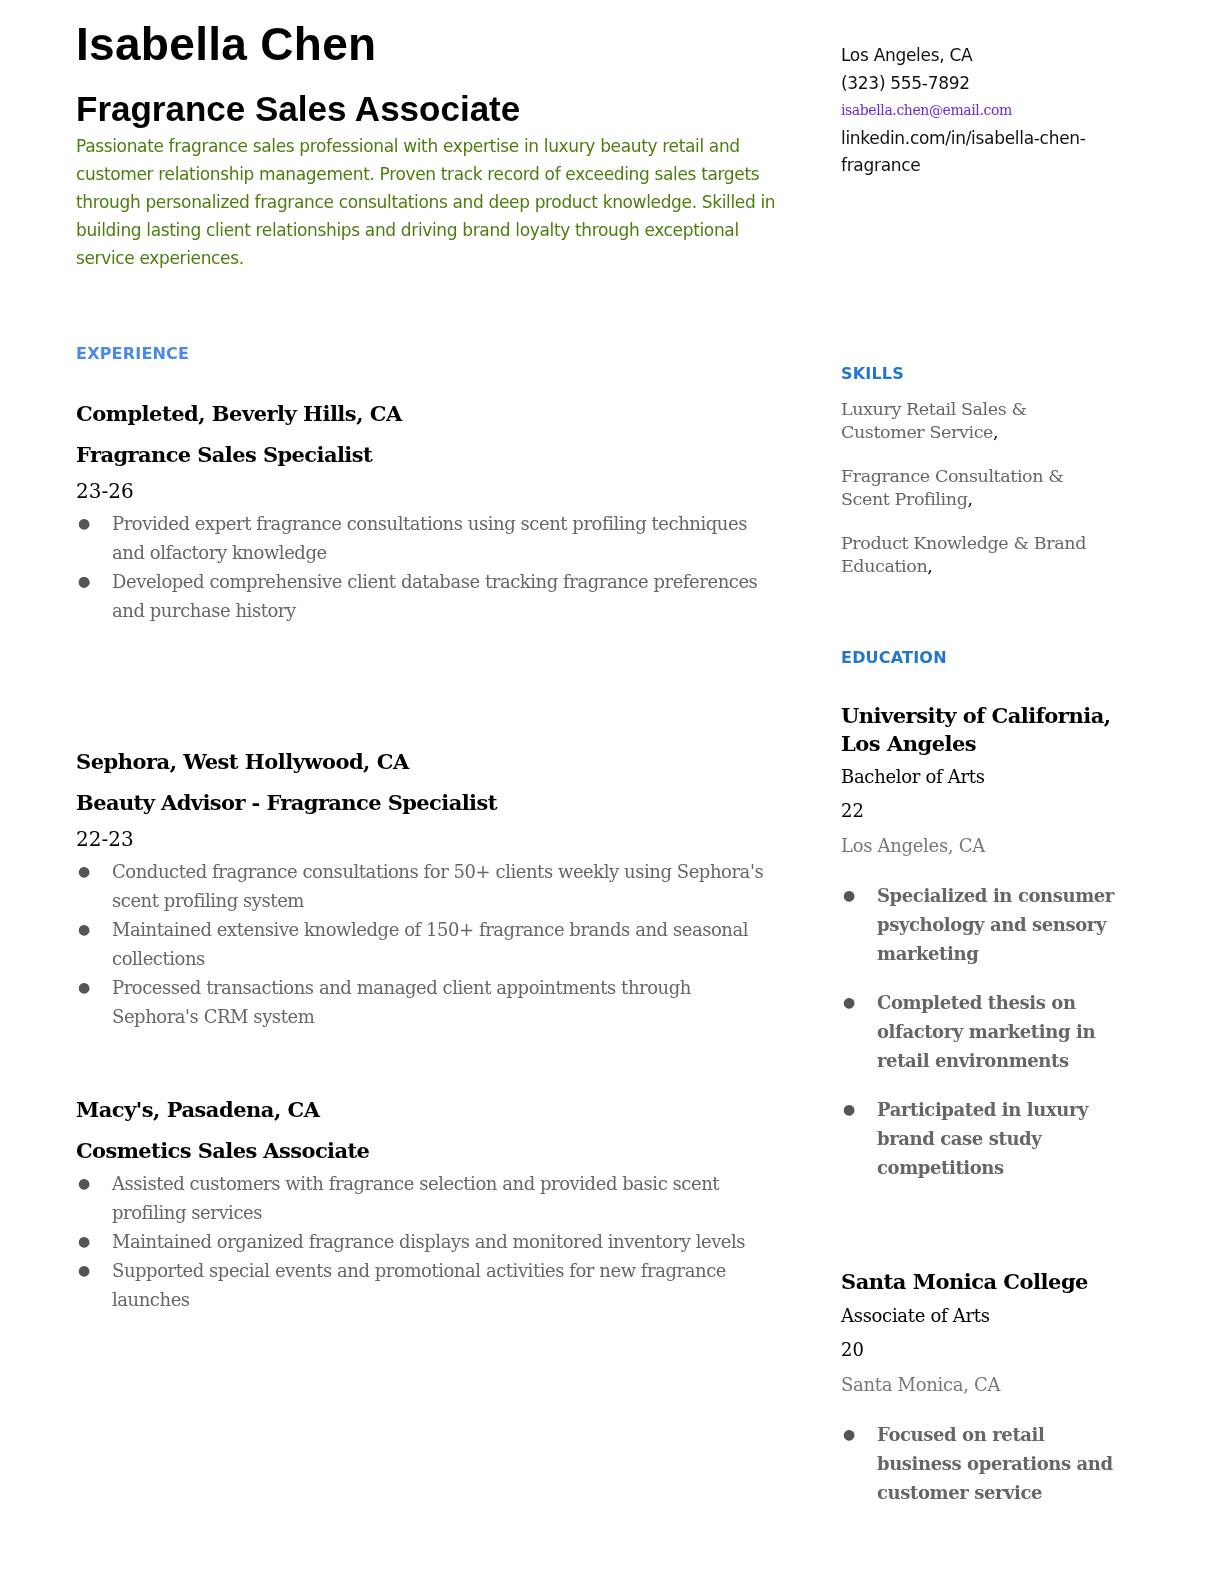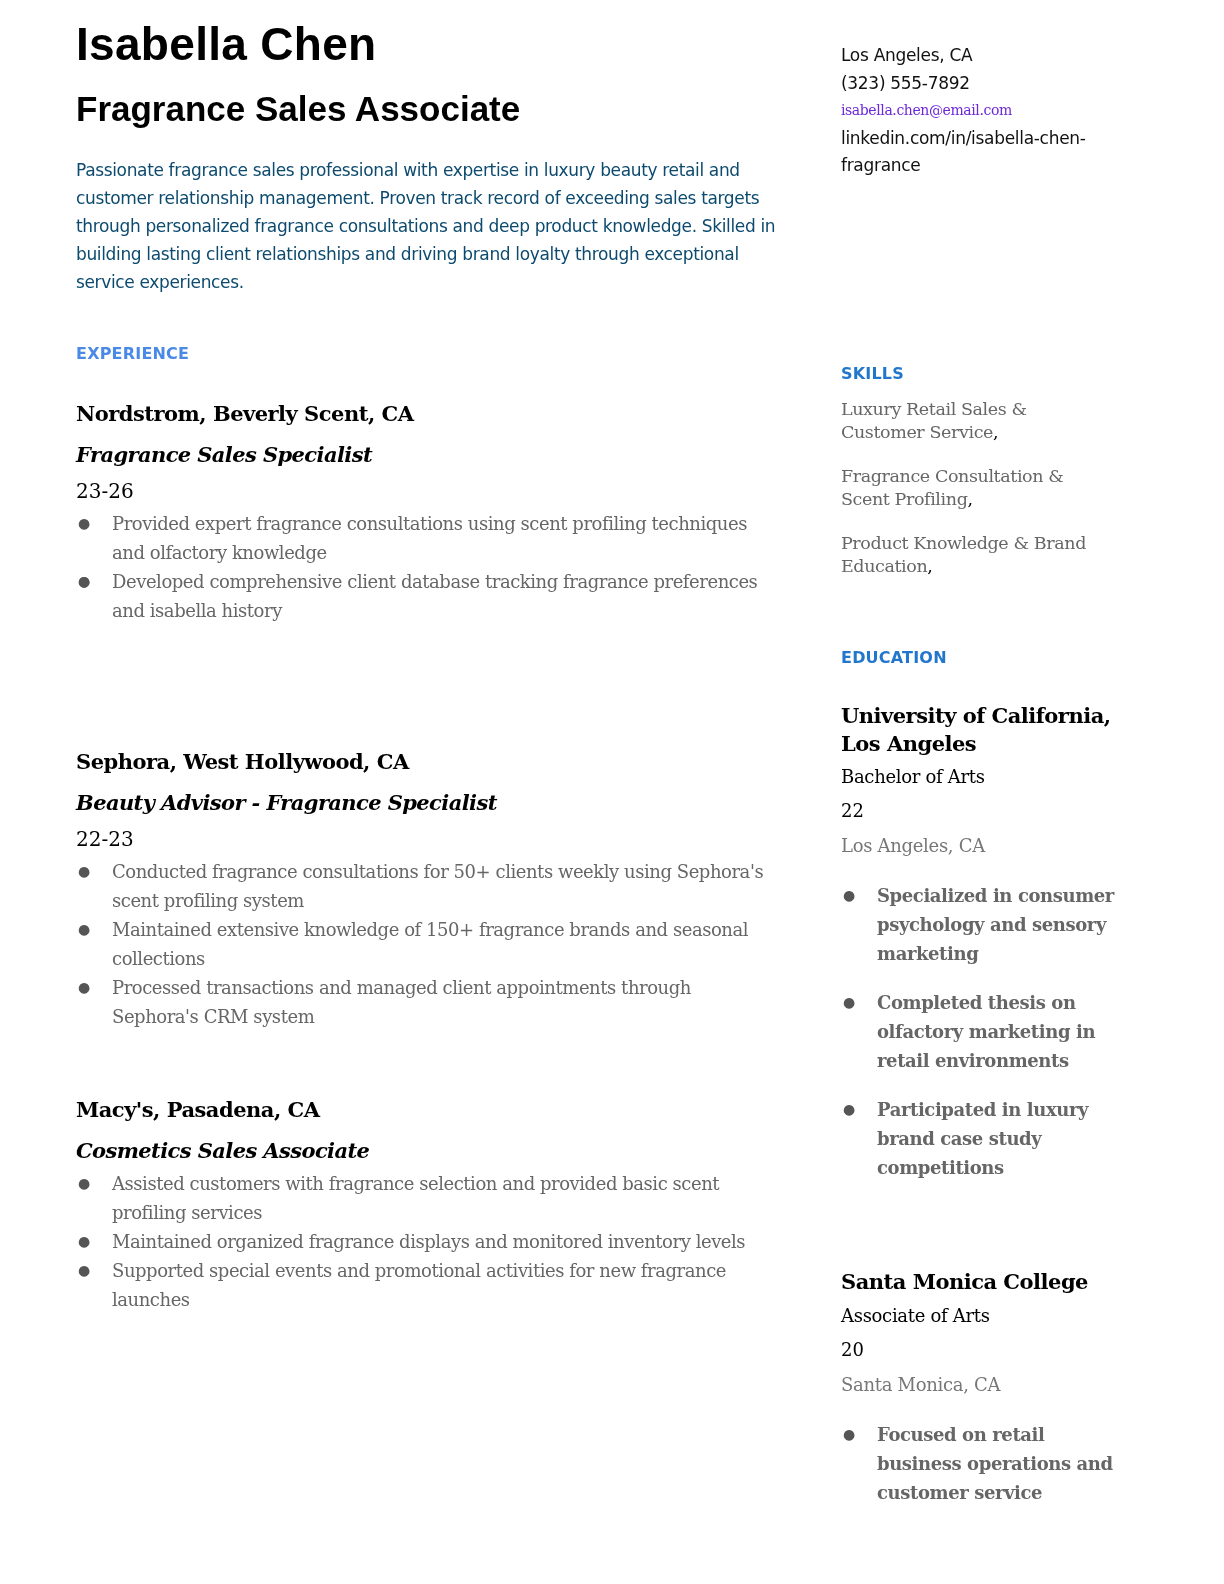--- a/index.html
+++ b/index.html
@@ -1,28 +1,28 @@
 <!DOCTYPE html>
 <html><head>
 <meta charset="utf-8">
 <style>
   html, body { margin:0; padding:0; background:#ffffff; }
   body { width:1224px; height:1584px; position:relative; overflow:hidden; color:#000; }
   #left { position:absolute; left:76px; top:14px; width:700px; }
   #right { position:absolute; left:841px; top:42px; width:280px; }
   .name { font-family:"Liberation Sans", sans-serif; font-weight:700; font-size:46px; line-height:60px; margin:0; letter-spacing:0.3px; }
   .jobtitle { font-family:"Liberation Sans", sans-serif; font-weight:700; font-size:35px; line-height:46px; margin:12px 0 0 0; }
-  .summary { font-family:"DejaVu Sans", sans-serif; font-size:17px; line-height:28px; margin:24px 0 0 0; color:#0c4a6e; letter-spacing:-0.35px; }
+  .summary { font-family:"DejaVu Sans", sans-serif; font-size:17px; line-height:28px; margin:0 0 0 0; color:#4d7c0f; letter-spacing:-0.35px; }
   .contact div { font-family:"DejaVu Sans", sans-serif; font-size:17px; line-height:27.5px; color:#111; letter-spacing:-0.3px; }
   .contact .email { font-family:"DejaVu Serif", serif; color:#6d28d9; font-size:14px; letter-spacing:-0.4px; }
   .sec-head { font-family:"DejaVu Sans", sans-serif; font-weight:700; font-size:16px; letter-spacing:0.2px; position:absolute; }
   .exp-head { color:#4a8ae6; }
   .side-head { color:#2277cc; }
   .company { font-family:"DejaVu Serif", serif; font-weight:700; font-size:21px; line-height:28px; margin:0; letter-spacing:-0.5px; }
-  .role { font-family:"DejaVu Serif", serif; font-style:italic; font-weight:700; font-size:21px; line-height:28px; margin:13px 0 0 0; letter-spacing:-0.6px; }
+  .role { font-family:"DejaVu Serif", serif; font-weight:700; font-size:21px; line-height:28px; margin:13px 0 0 0; letter-spacing:-0.6px; }
   .dates { font-family:"DejaVu Serif", serif; font-size:20px; line-height:28px; margin:8px 0 0 0; }
   ul.bul { list-style:none; margin:4px 0 0 0; padding:0; }
   ul.bul li { position:relative; padding-left:36px; font-family:"DejaVu Serif", serif; font-size:18px; line-height:29px; color:#666; letter-spacing:-0.45px; }
   ul.bul li .dot { position:absolute; left:2px; top:0; color:#555; font-size:14px; }
   .job { position:absolute; left:76px; width:700px; }
   .skill { font-family:"DejaVu Serif", serif; font-size:17.5px; line-height:22.5px; color:#666; margin:0 0 22px 0; letter-spacing:-0.4px; }
   .skill .comma { color:#000; }
   .edu { position:absolute; left:841px; width:280px; }
   .school { font-family:"DejaVu Serif", serif; font-weight:700; font-size:21px; line-height:27.5px; margin:0; letter-spacing:-0.5px; }
   .degree { font-family:"DejaVu Serif", serif; font-size:18px; line-height:26px; margin:7px 0 0 0; letter-spacing:-0.3px; }
@@ -46,27 +46,27 @@
   <div>(323) 555-7892</div>
   <div class="email">isabella.chen@email.com</div>
   <div style="width:260px;">linkedin.com/in/isabella-chen-fragrance</div>
 </div>
 
 <div class="sec-head exp-head" style="left:76px; top:344px;">EXPERIENCE</div>
 <div class="sec-head side-head" style="left:841px; top:364px;">SKILLS</div>
 <div class="sec-head side-head" style="left:841px; top:648px;">EDUCATION</div>
 
 <div class="job" style="top:400px;">
-  <h3 class="company">Nordstrom, Beverly Scent, CA</h3>
+  <h3 class="company">Completed, Beverly Hills, CA</h3>
   <div class="role">Fragrance Sales Specialist</div>
   <div class="dates">23-26</div>
   <ul class="bul">
     <li><span class="dot">●</span><span>Provided expert fragrance consultations using scent profiling techniques and olfactory knowledge</span></li>
     <li><span class="dot">●</span></li>
-    <li><span class="dot">●</span><span>Developed comprehensive client database tracking fragrance preferences and isabella history</span></li>
+    <li><span class="dot">●</span><span>Developed comprehensive client database tracking fragrance preferences and purchase history</span></li>
   </ul>
 </div>
 
 <div class="job" style="top:748px;">
   <h3 class="company">Sephora, West Hollywood, CA</h3>
   <div class="role">Beauty Advisor - Fragrance Specialist</div>
   <div class="dates">22-23</div>
   <ul class="bul">
     <li><span class="dot">●</span><span>Conducted fragrance consultations for 50+ clients weekly using Sephora's scent profiling system</span></li>
     <li><span class="dot">●</span><span>Maintained extensive knowledge of 150+ fragrance brands and seasonal collections</span></li>

